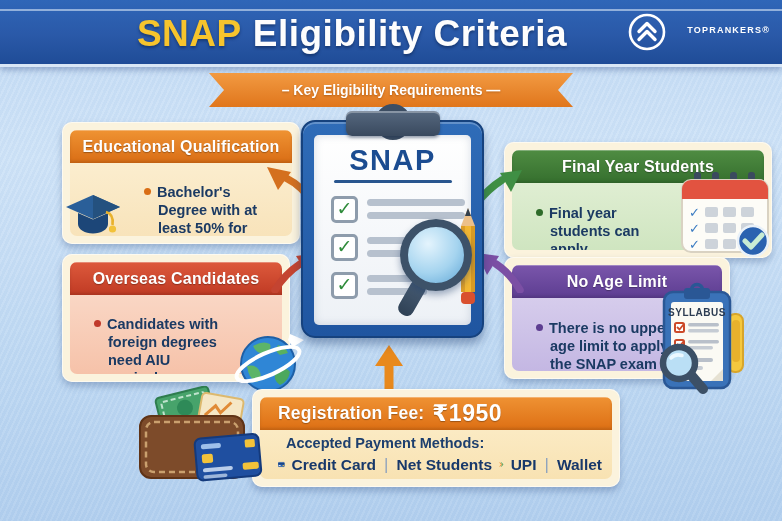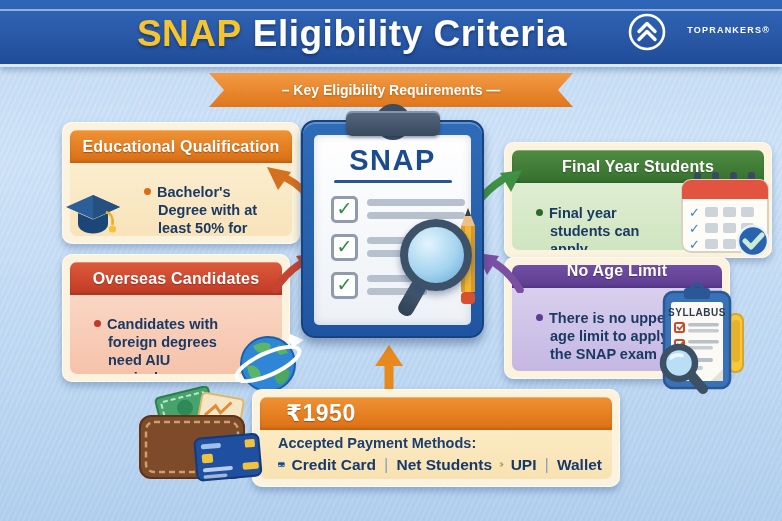--- a/index.html
+++ b/index.html
@@ -41,38 +41,38 @@
   .dot{display:inline-block;width:7px;height:7px;border-radius:50%;margin-right:6px;vertical-align:2px;}
   .edu .card-inner{background:linear-gradient(180deg,#fdf2d8,#f8e3ba);}
   .edu .card-head{background:linear-gradient(180deg,#ef9333,#d96d15);}
   .edu .dot{background:#d96d15;}
   .ovr .card-inner{background:linear-gradient(180deg,#fbdfd0,#f6c2a9);}
   .ovr .card-head{background:linear-gradient(180deg,#dd5a3c,#c03a24);}
   .ovr .dot{background:#c0392b;}
   .fin .card-inner{background:linear-gradient(180deg,#e7f2db,#cfe5c0);}
   .fin .card-head{background:linear-gradient(180deg,#4f8c42,#356f2e);}
   .fin .dot{background:#2e6b2a;}
-  .age .card-inner{background:linear-gradient(180deg,#ded6f0,#c4b7e3);justify-content:center;}
+  .age .card-inner{background:linear-gradient(180deg,#ded6f0,#c4b7e3);}
   .age .card-head{background:linear-gradient(180deg,#7a56ab,#5d3d91);}
   .age .dot{background:#5d3d91;}
   .fee .card-inner{background:linear-gradient(180deg,#fdf0cf,#f8e2b2);}
   .fee .card-head{background:linear-gradient(180deg,#ef9233,#dd6f14);justify-content:flex-start;padding-left:18px;}
   .card-edu{left:62px;top:122px;width:222px;height:106px;}
   .card-edu .card-body{padding:8px 8px 6px 62px;}
   .card-ovr{left:62px;top:254px;width:212px;height:112px;}
   .card-ovr .card-body{padding:8px 40px 6px 12px;}
   .card-fin{left:504px;top:142px;width:252px;height:100px;}
   .card-fin .card-body{padding:9px 92px 6px 12px;}
   .card-age{left:504px;top:257px;width:210px;height:106px;}
   .card-age .card-body{padding:9px 14px 6px 12px;}
   .card-fee{left:252px;top:389px;width:352px;height:82px;}
   .fee-label{font-size:17.5px;font-weight:bold;}
   .fee-amount{font-size:23px;font-weight:bold;margin-left:8px;letter-spacing:.5px;}
   .fee-body{flex:1;padding:4px 10px 4px 18px;color:#1d3f6e;}
-  .fee-sub{font-size:14.5px;font-weight:bold;margin:1px 0 3px 0;}
+  .fee-sub{font-size:14.5px;font-weight:bold;margin:1px 0 3px 8px;}
   .pay-row{display:flex;align-items:center;gap:7px;font-size:15.5px;font-weight:bold;color:#17386a;white-space:nowrap;}
   .sep{color:#8fa3bd;font-weight:normal;font-size:17px;margin:0 1px;}
   .card-icon{position:absolute;}
   .cap-icon{left:2px;bottom:4px;}
   .globe-icon{right:-14px;bottom:-16px;}
   .cal-icon{right:0;bottom:-2px;}
   
   .clipboard{position:absolute;left:301px;top:120px;width:183px;height:218px;}
   .clip-frame{position:absolute;inset:0;border-radius:14px;border:2px solid #16427e;
     background:linear-gradient(180deg,#2f6cb8,#1f55a0);
@@ -294,20 +294,21 @@
     <polygon points="3,4 25,7 13,26" fill="#7b4fa4"></polygon>
   </svg>
   <svg class="arr" style="left:374px;top:345px" width="30" height="52">
     <rect x="10.5" y="18" width="9" height="34" fill="#e8891d"></rect>
     <polygon points="15,0 29,21 1,21" fill="#e8891d"></polygon>
   </svg>
 
   <div class="card fee card-fee">
     <div class="card-inner">
       <div class="card-head">
+        <span class="fee-label">Registration Fee:</span>
         <span class="fee-amount">₹1950</span>
       </div>
       <div class="fee-body">
         <div class="fee-sub">Accepted Payment Methods:</div>
         <div class="pay-row">
           <svg width="30" height="21" viewBox="0 0 30 21">
             <rect x="0.5" y="0.5" width="29" height="20" rx="3.5" fill="#2a62b4" stroke="#163f7e"></rect>
             <rect x="1.5" y="5" width="27" height="5" fill="#143a72"></rect>
             <rect x="3" y="13" width="9" height="4" rx="1" fill="#ffffff" opacity="0.85"></rect>
             <rect x="21" y="13" width="6" height="4" rx="1" fill="#f2c23a"></rect>

